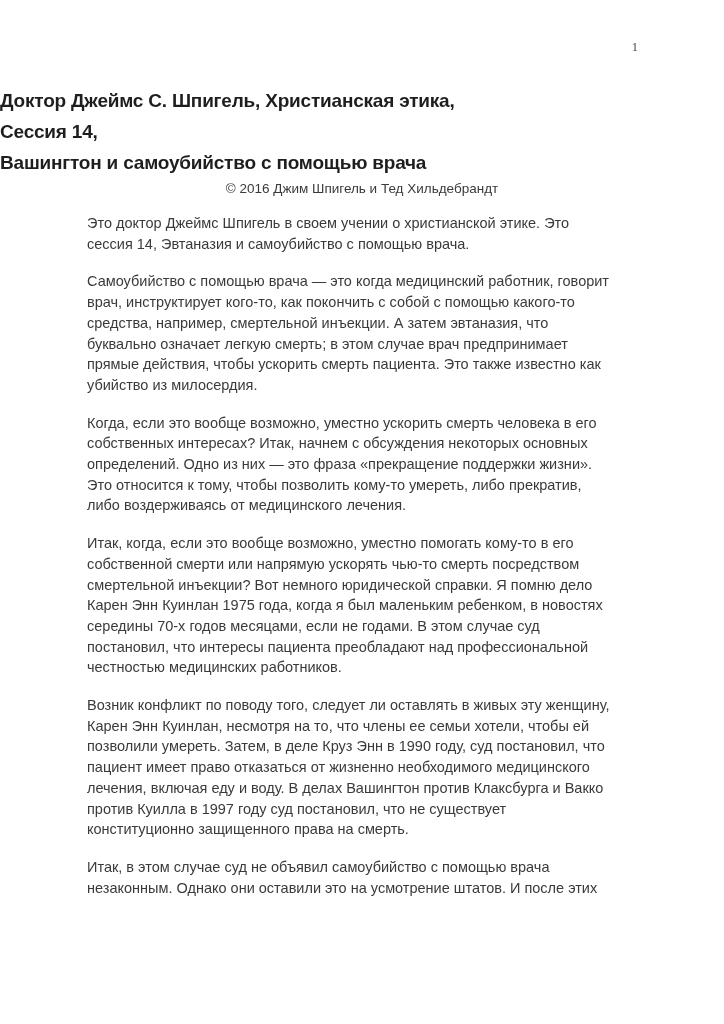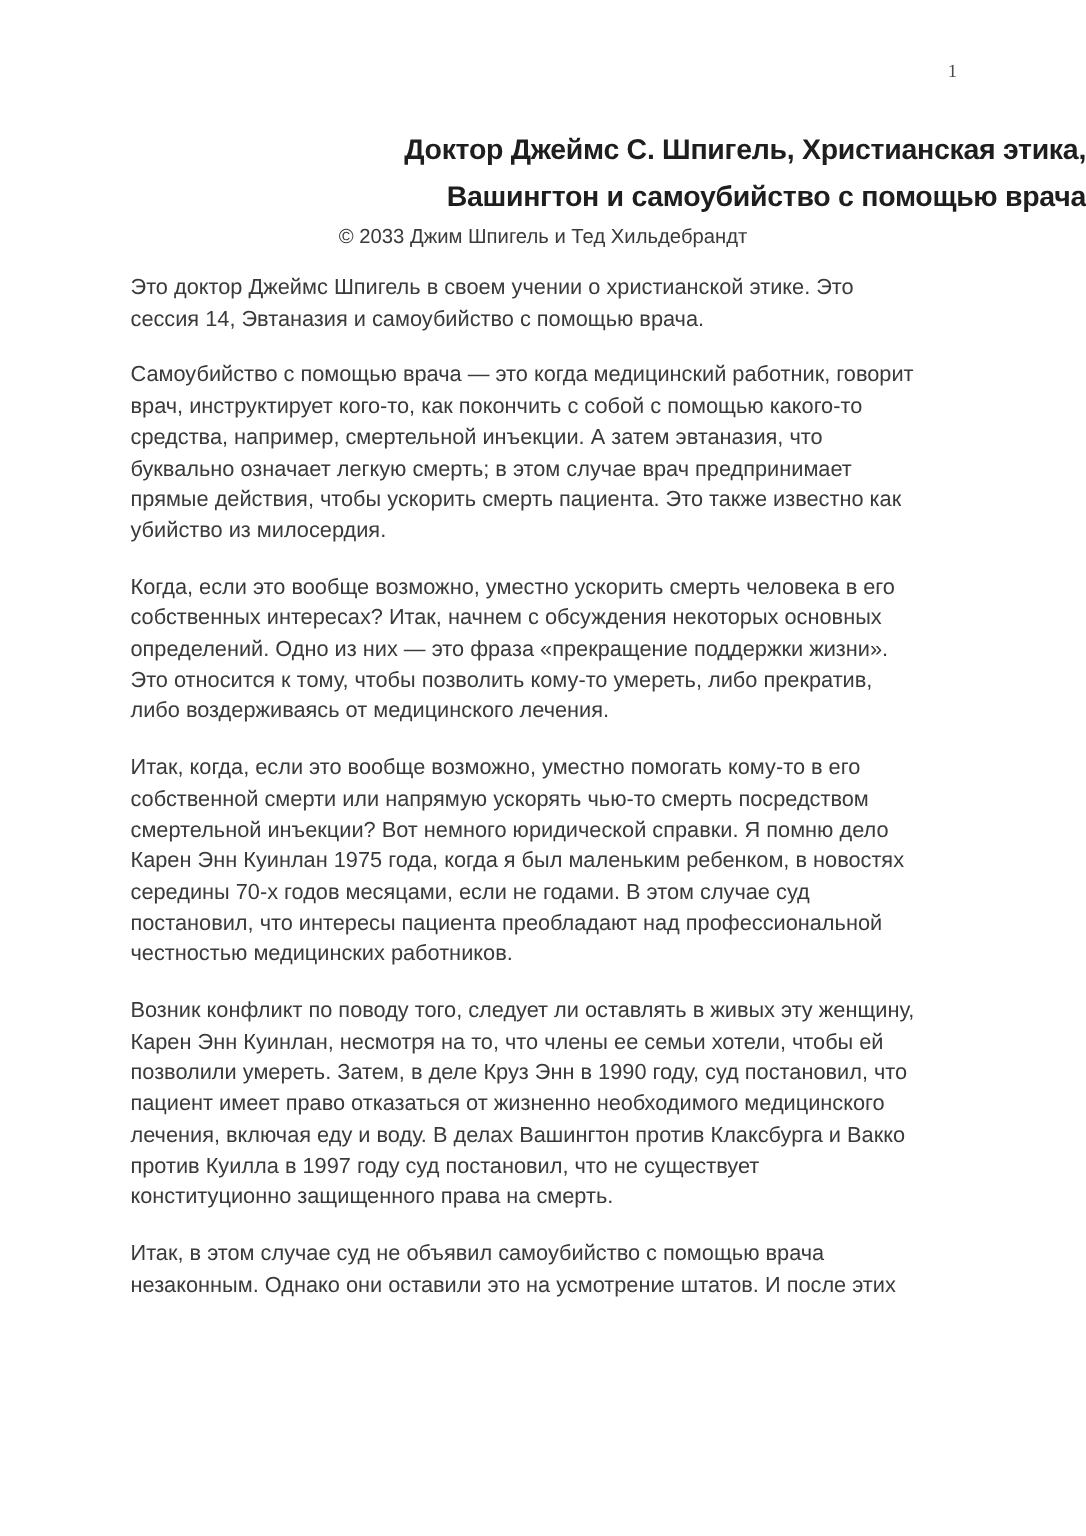--- a/index.html
+++ b/index.html
@@ -23,21 +23,21 @@
   .page-number {
     position: absolute;
     top: 40px;
     right: 86px;
     font-family: "Liberation Serif", serif;
     font-size: 12.5px;
     color: #4a4a4a;
   }
   .title-block {
     padding-top: 85px;
-    text-align: right;
+    text-align: left;
     font-weight: bold;
     font-size: 19px;
     line-height: 31px;
     color: #1e1e1e;
     letter-spacing: -0.2px;
   }
   .title-line {
     white-space: nowrap;
   }
   .copyright {
@@ -60,24 +60,25 @@
 </style>
 </head>
 <body>
 
 <div class="page">
 
   <div class="page-number">1</div>
 
   <div class="title-block">
     <div class="title-line">Доктор Джеймс С. Шпигель, Христианская этика,</div>
+    <div class="title-line">Сессия 14,</div>
     <div class="title-line">Вашингтон и самоубийство с помощью врача</div>
   </div>
 
-  <div class="copyright">© 2033 Джим Шпигель и Тед Хильдебрандт</div>
+  <div class="copyright">© 2016 Джим Шпигель и Тед Хильдебрандт</div>
 
   <div class="content">
     <p>Это доктор Джеймс Шпигель в своем учении о христианской этике. Это сессия 14, Эвтаназия и самоубийство с помощью врача.</p>
     <p>Самоубийство с помощью врача — это когда медицинский работник, говорит врач, инструктирует кого-то, как покончить с собой с помощью какого-то средства, например, смертельной инъекции. А затем эвтаназия, что буквально означает легкую смерть; в этом случае врач предпринимает прямые действия, чтобы ускорить смерть пациента. Это также известно как убийство из милосердия.</p>
     <p>Когда, если это вообще возможно, уместно ускорить смерть человека в его собственных интересах? Итак, начнем с обсуждения некоторых основных определений. Одно из них — это фраза «прекращение поддержки жизни». Это относится к тому, чтобы позволить кому-то умереть, либо прекратив, либо воздерживаясь от медицинского лечения.</p>
     <p>Итак, когда, если это вообще возможно, уместно помогать кому-то в его собственной смерти или напрямую ускорять чью-то смерть посредством смертельной инъекции? Вот немного юридической справки. Я помню дело Карен Энн Куинлан 1975 года, когда я был маленьким ребенком, в новостях середины 70-х годов месяцами, если не годами. В этом случае суд постановил, что интересы пациента преобладают над профессиональной честностью медицинских работников.</p>
     <p>Возник конфликт по поводу того, следует ли оставлять в живых эту женщину, Карен Энн Куинлан, несмотря на то, что члены ее семьи хотели, чтобы ей позволили умереть. Затем, в деле Круз Энн в 1990 году, суд постановил, что пациент имеет право отказаться от жизненно необходимого медицинского лечения, включая еду и воду. В делах Вашингтон против Клаксбурга и Вакко против Куилла в 1997 году суд постановил, что не существует конституционно защищенного права на смерть.</p>
     <p>Итак, в этом случае суд не объявил самоубийство с помощью врача незаконным. Однако они оставили это на усмотрение штатов. И после этих</p>
   </div>
 

